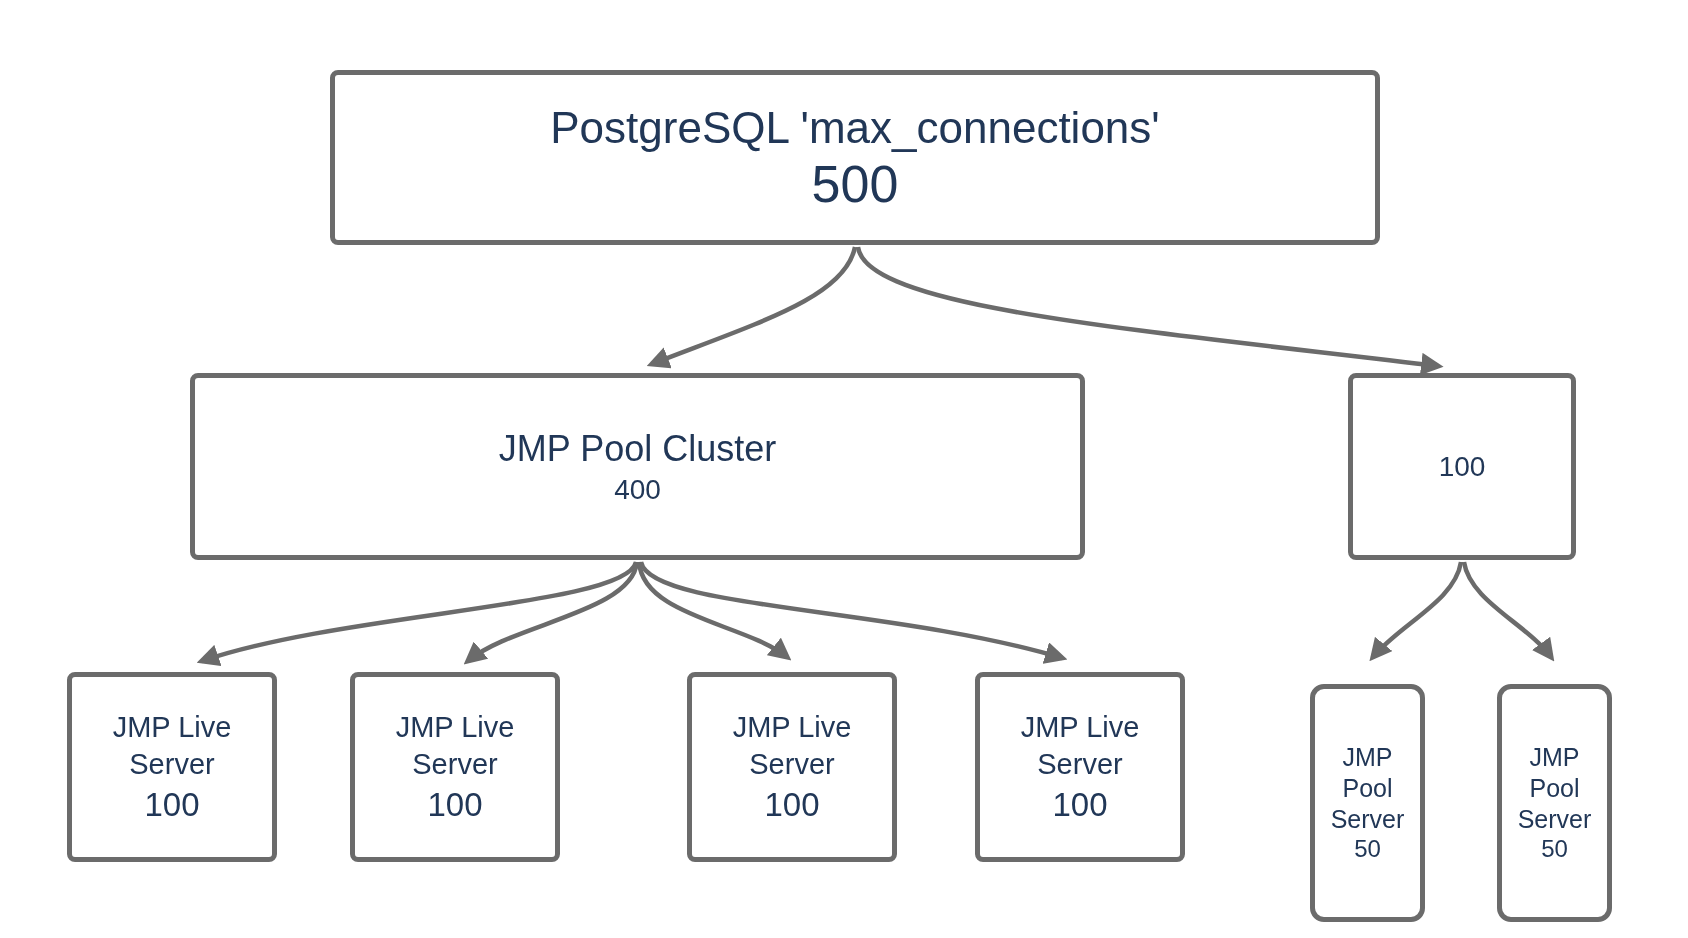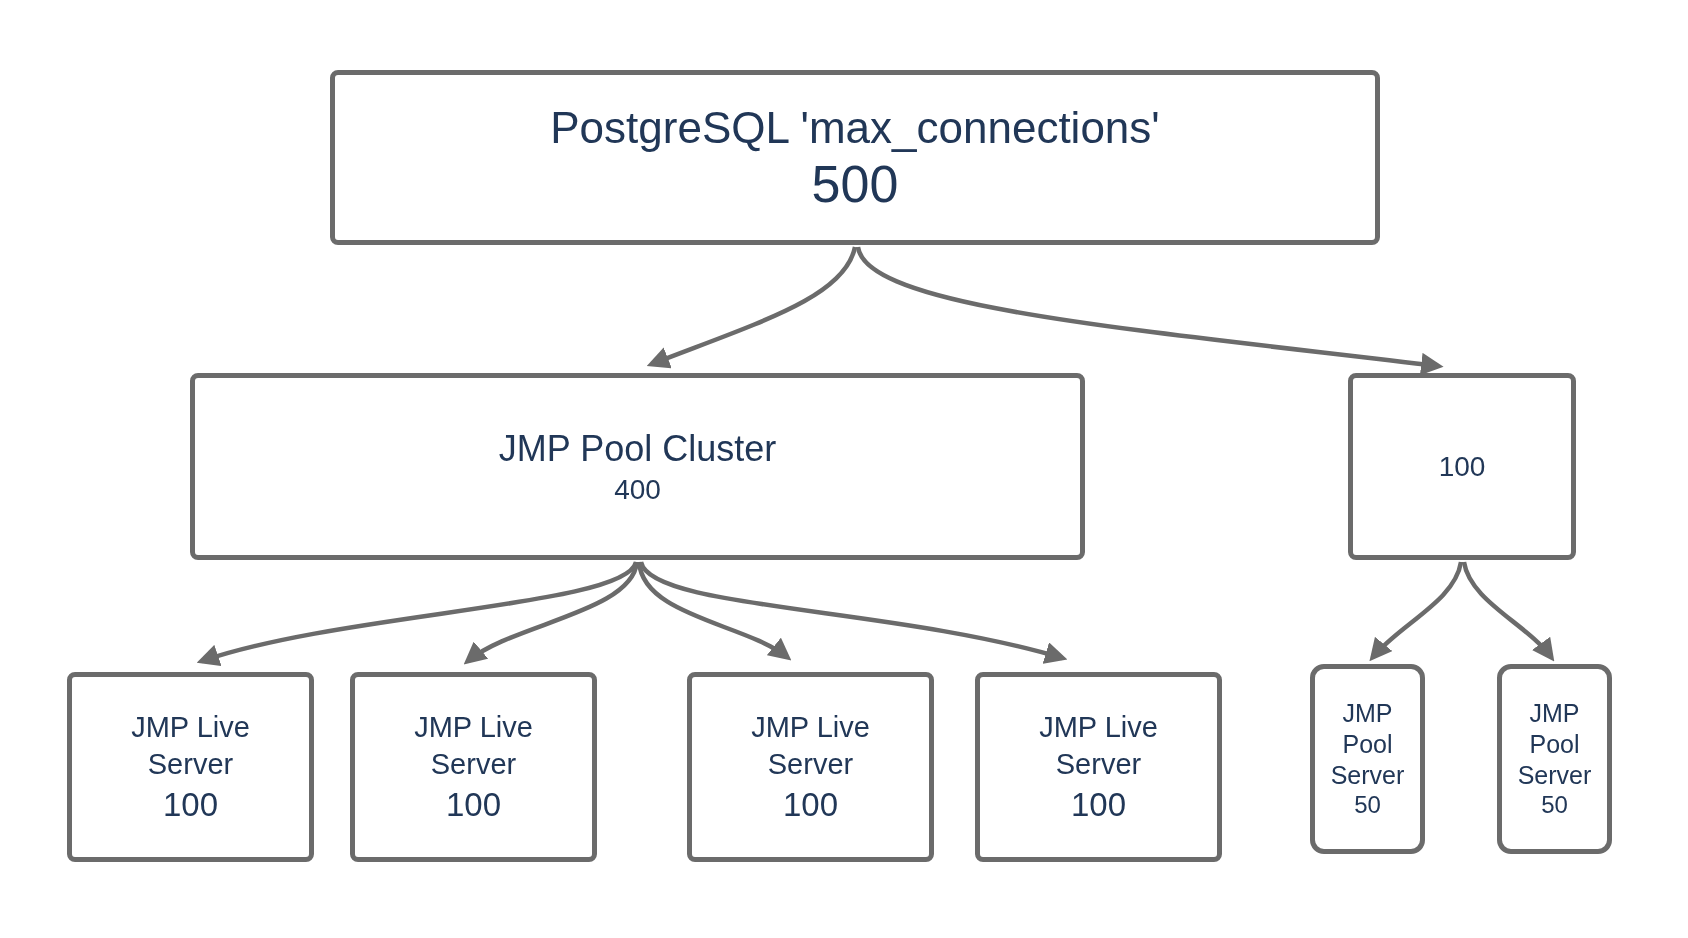--- a/index.html
+++ b/index.html
@@ -30,29 +30,29 @@
 
   #node-root        { left: 330px;  top: 70px;  width: 1050px; height: 175px; }
   #node-root .label { font-size: 44px; line-height: 1.25; }
   #node-root .value { font-size: 52px; line-height: 1.15; }
 
   #node-cluster        { left: 190px;  top: 373px; width: 895px;  height: 187px; }
   #node-pool           { left: 1348px; top: 373px; width: 228px;  height: 187px; }
   #node-cluster .label, #node-pool .label { font-size: 36px; line-height: 1.3; }
   #node-cluster .value, #node-pool .value { font-size: 28px; line-height: 1.2; }
 
-  .live-server { width: 247px; height: 190px; top: 672px; }
+  .live-server { width: 210px; height: 190px; top: 672px; }
   .live-server .label { font-size: 29px; line-height: 1.3; padding: 0 28px; }
   .live-server .value { font-size: 33px; line-height: 1.25; }
   #node-live-0 { left: 67px;  }
   #node-live-1 { left: 350px; }
   #node-live-2 { left: 687px; }
   #node-live-3 { left: 975px; }
 
-  .pool-server { width: 115px; height: 190px; top: 664px; border-radius: 14px; }
+  .pool-server { width: 115px; height: 238px; top: 684px; border-radius: 14px; }
   .pool-server .label { font-size: 25px; line-height: 1.25; padding: 0 6px; }
   .pool-server .value { font-size: 24px; line-height: 1.2; }
   #node-poolsrv-0 { left: 1310px; }
   #node-poolsrv-1 { left: 1497px; }
 
   #edges {
     position: absolute;
     left: 0; top: 0;
     width: 1688px; height: 938px;
     z-index: 1;

